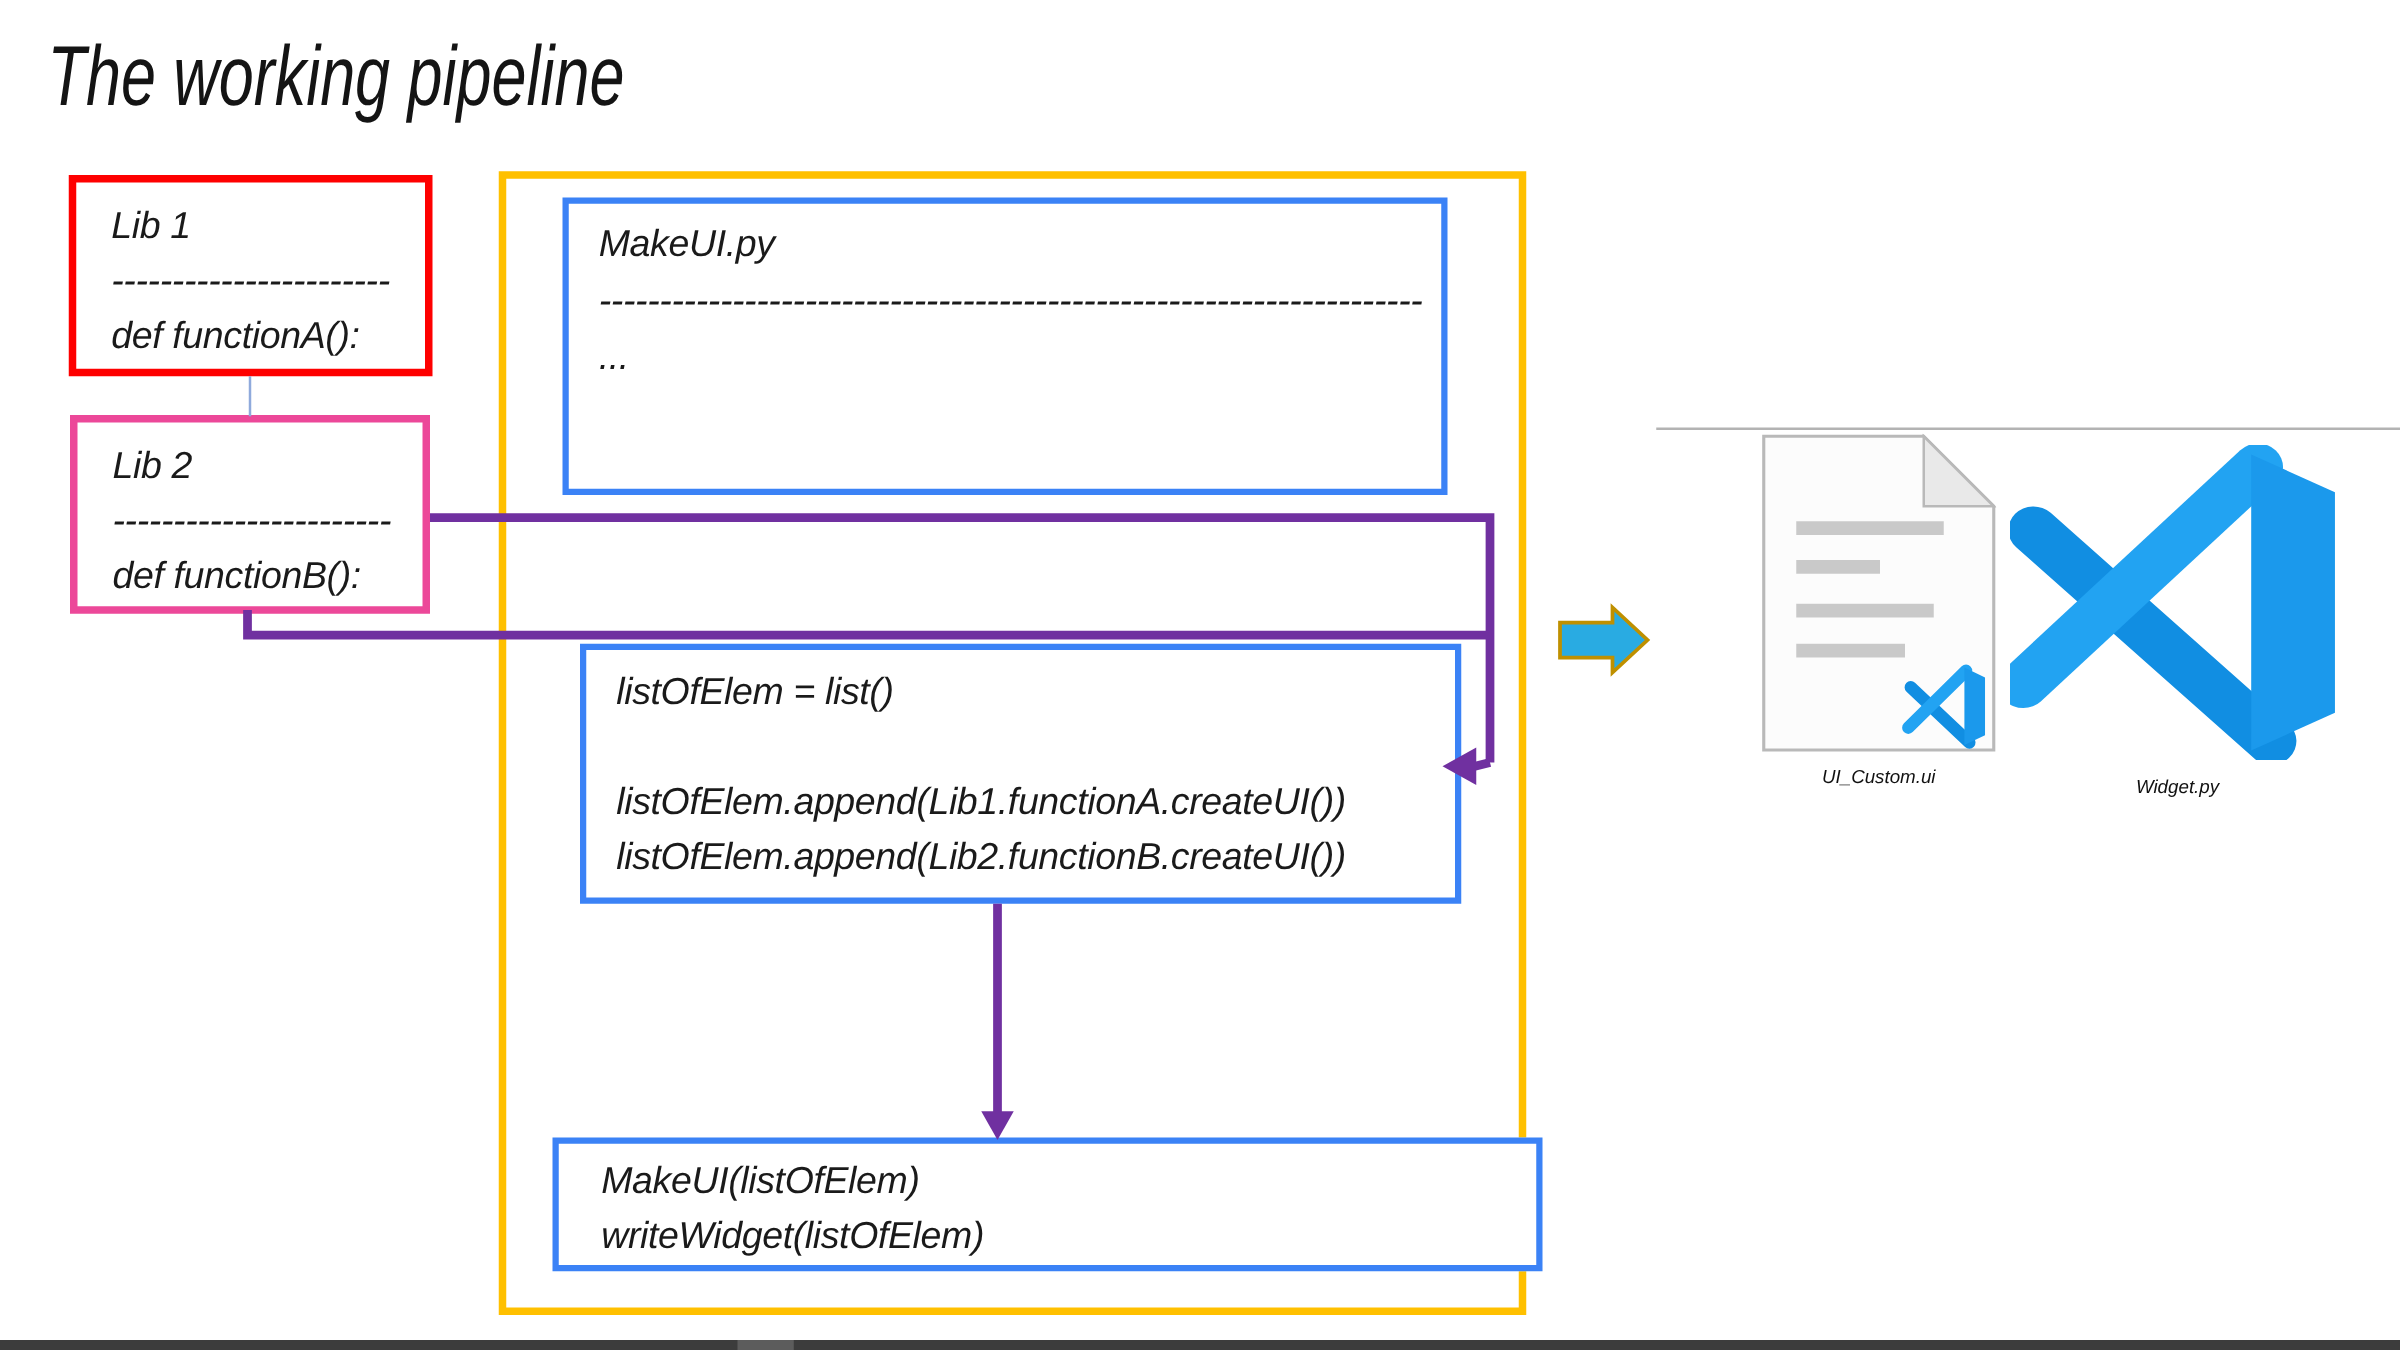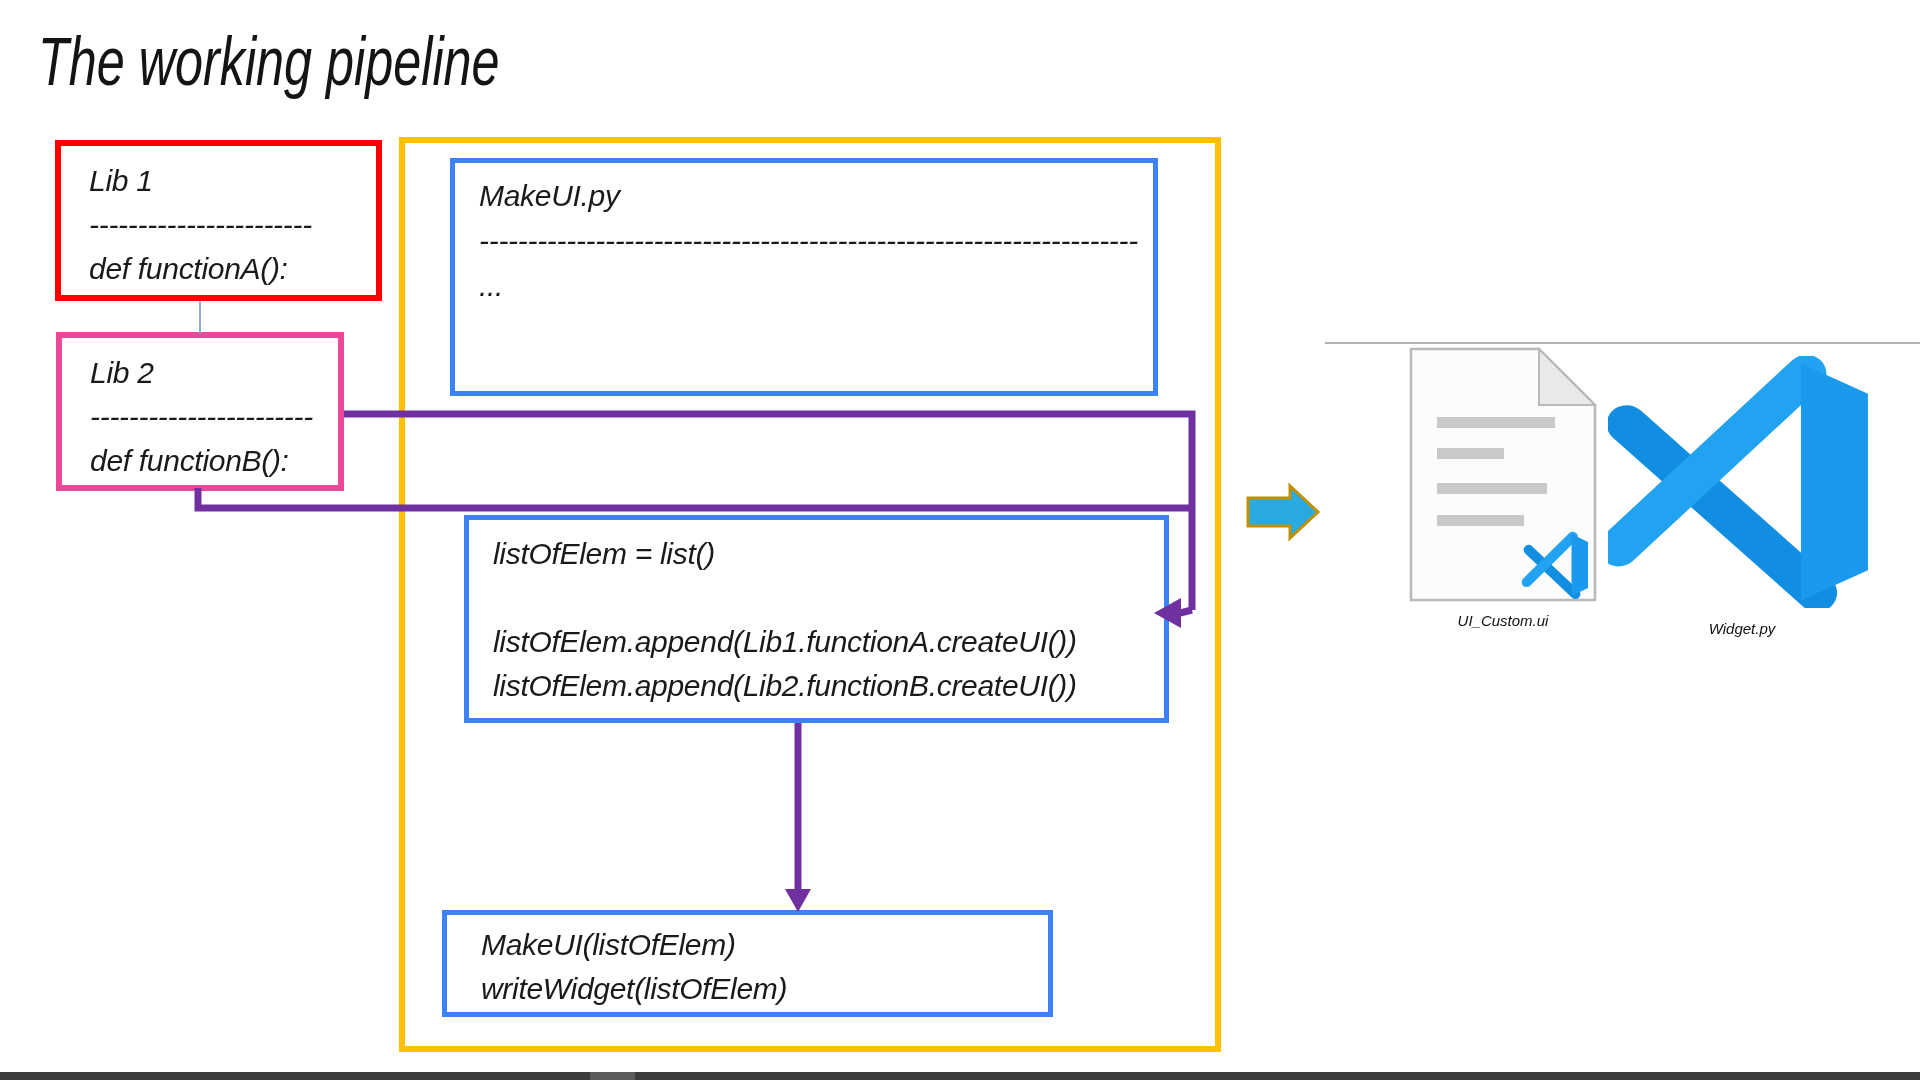--- a/index.html
+++ b/index.html
@@ -6,28 +6,28 @@
   .stage{
     position:relative;width:1920px;height:1080px;overflow:hidden;
     background:#ffffff;font-family:"Liberation Sans",sans-serif;color:#1a1a1a;font-style:italic;
   }
   .title{
     position:absolute;left:38px;top:22px;font-size:68px;line-height:78px;
     color:#141414;transform:scaleX(0.74);transform-origin:left top;white-space:nowrap;
   }
   .box{position:absolute;box-sizing:border-box;background:#ffffff;}
   .box .line{font-size:30px;line-height:44px;letter-spacing:-0.3px;white-space:nowrap;overflow:hidden;}
-  .box-red{left:55px;top:140px;width:327px;height:161px;border:6px solid #FE0000;padding:13px 0 0 28px;}
+  .box-red{left:55px;top:140px;width:291px;height:161px;border:6px solid #FE0000;padding:13px 0 0 28px;}
   .box-green{left:56px;top:332px;width:288px;height:159px;border:6px solid #ec4899;padding:13px 0 0 28px;}
   .box-orange{left:399px;top:137px;width:822px;height:915px;border:6px solid #FFC000;background:transparent;}
   .box-blue{border:5px solid #3b82f6;}
   .box-makeui{left:450px;top:158px;width:708px;height:238px;padding:10px 0 0 24px;}
   .box-makeui .line{line-height:45px;}
   .box-assemble{left:464px;top:515px;width:705px;height:208px;padding:12px 0 0 24px;}
-  .box-output{left:442px;top:910px;width:611px;height:107px;padding:8px 0 0 34px;}
+  .box-output{left:442px;top:910px;width:792px;height:107px;padding:8px 0 0 34px;}
   .spacer-line{height:44px;}
   .overlay{position:absolute;left:0;top:0;width:1920px;height:1080px;pointer-events:none;}
   .file-item{position:absolute;text-align:center;}
   .file-ui{left:1365px;top:347px;width:188px;margin-left:44px;}
   .file-py{left:1608px;top:356px;width:268px;}
   .file-label{font-size:15px;line-height:18px;color:#111;margin-top:8px;letter-spacing:0px;}
   .file-ui .file-label{margin-top:6px;}
   .bottom-bar{position:absolute;left:0;top:1072px;width:1920px;height:8px;background:#3c3c3c;}
   .bottom-bar-segment{position:absolute;left:590px;top:0;width:45px;height:8px;background:#5c5c5c;}
 </style>

